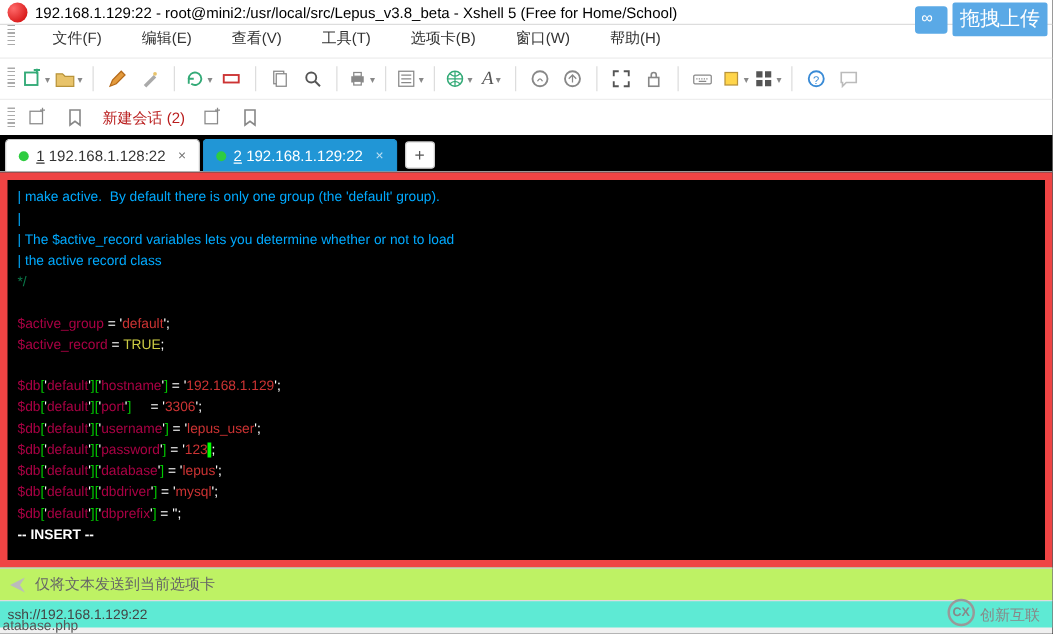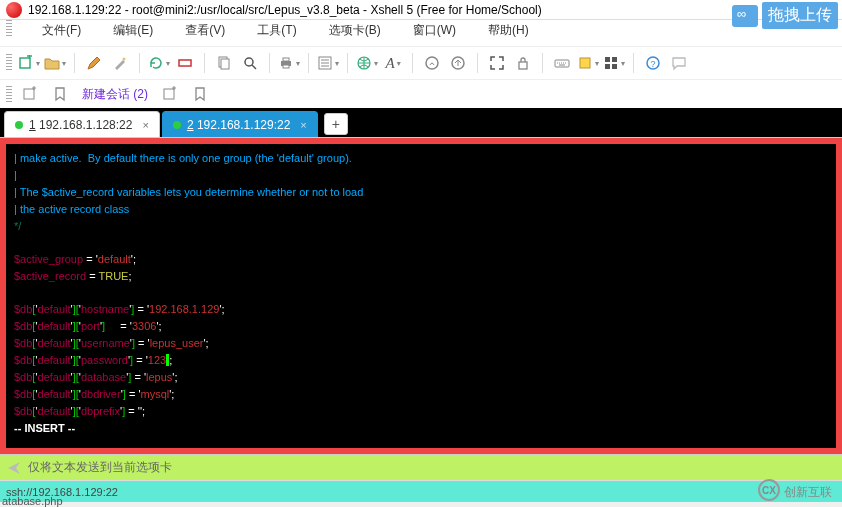--- a/index.html
+++ b/index.html
@@ -11,21 +11,21 @@
 .upload-icon::after { content:"∞"; color:#fff; position:absolute; top:1px; left:5px; font-size:13px; }
 .upload-label { background:#5aa9e6; color:#fff; font-size:16px; padding:3px 6px; border-radius:2px; }
 .menubar { height:26px; background:#fff; display:flex; align-items:flex-start; padding:0 6px; gap:20px; font-size:12px; color:#333; }
 .menubar .grip { width:6px; height:16px; background:repeating-linear-gradient(#aaa 0 1px,transparent 1px 3px); margin-right:4px;}
 .menubar span { padding:2px 6px; }
 .toolbar { height:34px; background:#fff; display:flex; align-items:center; padding:0 6px; gap:4px; border-top:1px solid #eee; border-bottom:1px solid #eee;}
 .toolbar .grip { width:6px; height:18px; background:repeating-linear-gradient(#aaa 0 1px,transparent 1px 3px); margin-right:2px;}
 .tb-btn { min-width:22px; height:24px; display:flex; align-items:center; justify-content:center; color:#555; font-size:14px; border-radius:2px; position:relative;}
 .tb-btn.dd::after { content:"▾"; font-size:8px; margin-left:2px; color:#888;}
 .tb-sep { width:1px; height:20px; background:#ddd; margin:0 4px;}
-.sessionbar { height:28px; background:#fff; display:flex; align-items:center; padding:0 6px; gap:6px; font-size:12px; color:#6d28d9;}
+.sessionbar { height:28px; background:#fff; display:flex; align-items:center; padding:0 6px; gap:6px; font-size:12px; color:#b91c1c;}
 .sessionbar .grip { width:6px; height:16px; background:repeating-linear-gradient(#aaa 0 1px,transparent 1px 3px);}
 .sb-item { display:flex; align-items:center; gap:3px; padding:2px 4px;}
 .tabstrip { height:30px; background:#000000; display:flex; align-items:flex-end; padding:0 4px; border-bottom:1px solid #ccc;}
 .tab { height:26px; display:flex; align-items:center; padding:0 10px; font-size:12px; border:1px solid #ccc; border-bottom:none; border-radius:4px 4px 0 0; margin-right:2px; gap:6px; background:#fff; color:#333;}
 .tab .dot { width:8px; height:8px; border-radius:50%; background:#2ecc40;}
 .tab.active { background:#2196d6; color:#fff; border-color:#2196d6;}
 .tab .close { font-size:11px; color:inherit; opacity:.7; margin-left:4px;}
 .tab-add { width:24px; height:22px; border:1px solid #ccc; background:#fff; display:flex; align-items:center; justify-content:center; font-size:14px; color:#555; border-radius:3px; margin-left:4px; margin-bottom:2px;}
 .terminal { background:#000; color:#ccc; font-family:"Courier New",monospace; font-size:11px; line-height:16px; padding:6px 8px; height:316px; white-space:pre; overflow:hidden; border:6px solid #ef4444;}
 .t-cmt { color:#0af; }

